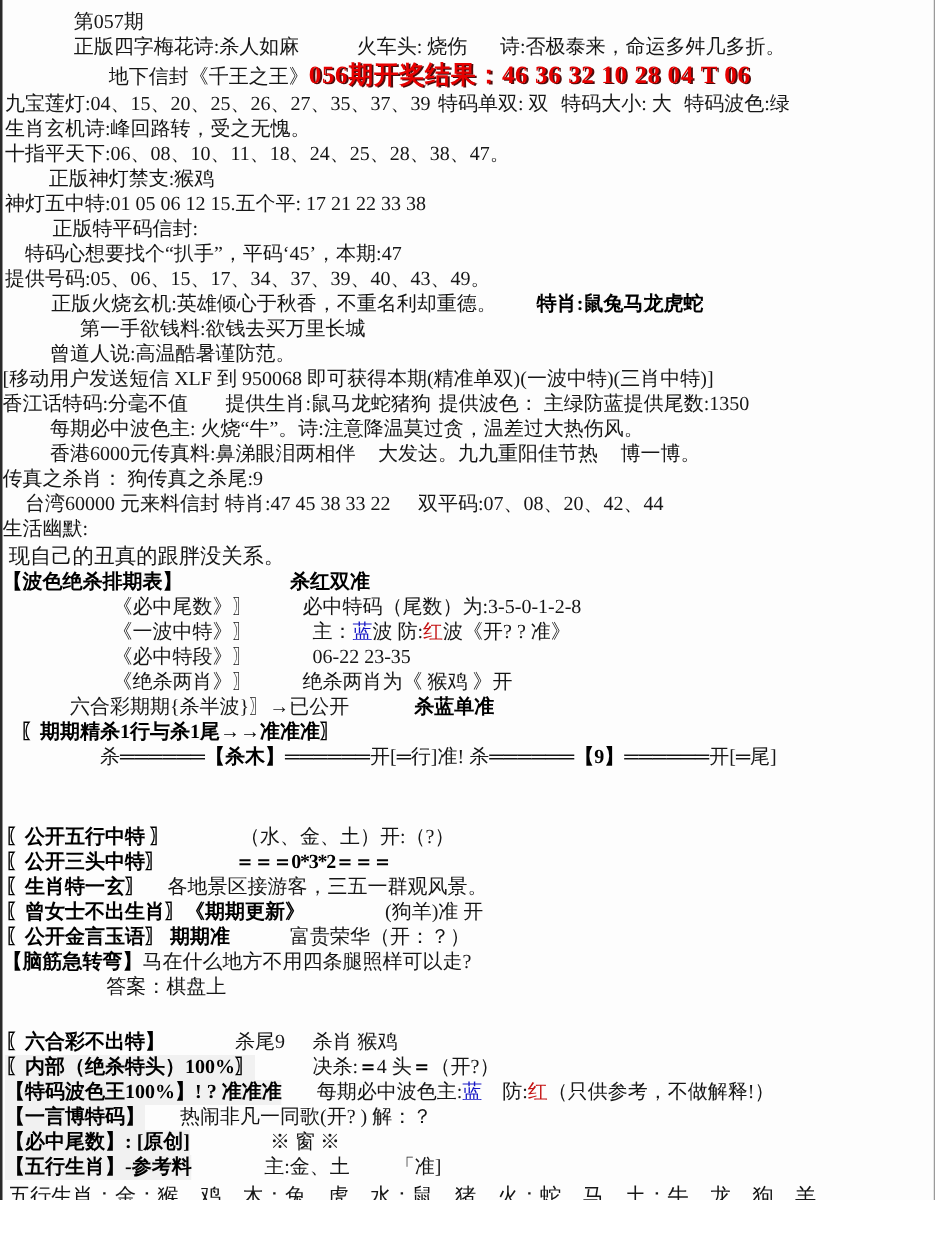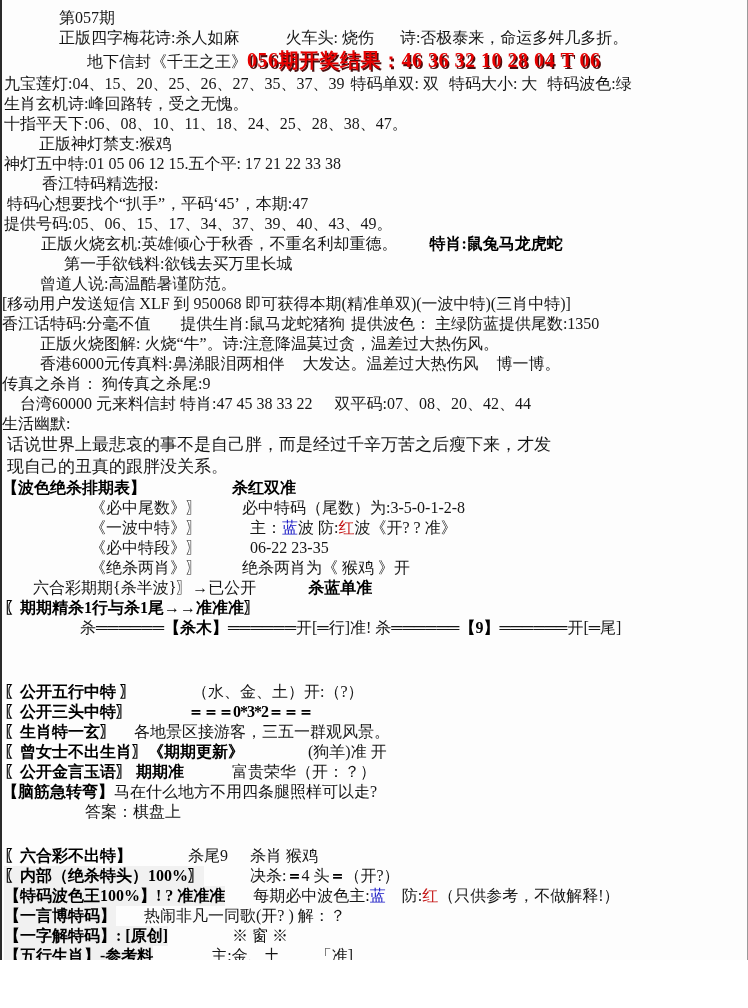--- a/index.html
+++ b/index.html
@@ -45,50 +45,49 @@
 
 <div class="page">
     <div class="line" style="padding-left: 57px;"><span>第057期</span></div>
     <div class="line" style="padding-left: 57px;"><span>正版四字梅花诗:杀人如麻</span><span style="margin-left: 46px;">火车头: 烧伤</span><span style="margin-left: 26px;">诗:否极泰来，命运多舛几多折。</span></div>
     <div class="line red-line" style="padding-left: 85px;"><span>地下信封《千王之王》</span><span class="hd">056期开奖结果：46 36 32 10 28 04 T 06</span></div>
     <div class="line" style="padding-left: 2px;"><span>九宝莲灯:04、15、20、25、26、27、35、37、39</span><span style="margin-left: 6px;">特码单双: 双</span><span style="margin-left: 10px;">特码大小: 大</span><span style="margin-left: 10px;">特码波色:绿</span></div>
     <div class="line" style="padding-left: 2px;"><span>生肖玄机诗:峰回路转，受之无愧。</span></div>
     <div class="line" style="padding-left: 2px;"><span>十指平天下:06、08、10、11、18、24、25、28、38、47。</span></div>
     <div class="line" style="padding-left: 37px;"><span>正版神灯禁支:猴鸡</span></div>
     <div class="line" style="padding-left: 2px;"><span>神灯五中特:01 05 06 12 15.五个平: 17 21 22 33 38</span></div>
-    <div class="line" style="padding-left: 40px;"><span>香江特码精选报:</span></div>
-    <div class="line" style="padding-left: 5px;"><span>特码心想要找个“扒手”，平码‘45’，本期:47</span></div>
+    <div class="line" style="padding-left: 40px;"><span>正版特平码信封:</span></div>
+    <div class="line" style="padding-left: 18px;"><span>特码心想要找个“扒手”，平码‘45’，本期:47</span></div>
     <div class="line" style="padding-left: 2px;"><span>提供号码:05、06、15、17、34、37、39、40、43、49。</span></div>
     <div class="line" style="padding-left: 39px;"><span>正版火烧玄机:英雄倾心于秋香，不重名利却重德。</span><span class="b" style="margin-left: 32px;">特肖:鼠兔马龙虎蛇</span></div>
     <div class="line" style="padding-left: 62px;"><span>第一手欲钱料:欲钱去买万里长城</span></div>
     <div class="line" style="padding-left: 38px;"><span>曾道人说:高温酷暑谨防范。</span></div>
     <div class="line"><span>[移动用户发送短信 XLF 到 950068 即可获得本期(精准单双)(一波中特)(三肖中特)]</span></div>
     <div class="line"><span>香江话特码:分毫不值</span><span style="margin-left: 30px;">提供生肖:鼠马龙蛇猪狗</span><span style="margin-left: 6px;">提供波色： 主绿防蓝提供尾数:1350</span></div>
-    <div class="line" style="padding-left: 38px;"><span>正版火烧图解: 火烧“牛”。诗:注意降温莫过贪，温差过大热伤风。</span></div>
-    <div class="line" style="padding-left: 38px;"><span>香港6000元传真料:鼻涕眼泪两相伴</span><span style="margin-left: 18px;">大发达。温差过大热伤风</span><span style="margin-left: 18px;">博一博。</span></div>
+    <div class="line" style="padding-left: 38px;"><span>每期必中波色主: 火烧“牛”。诗:注意降温莫过贪，温差过大热伤风。</span></div>
+    <div class="line" style="padding-left: 38px;"><span>香港6000元传真料:鼻涕眼泪两相伴</span><span style="margin-left: 18px;">大发达。九九重阳佳节热</span><span style="margin-left: 18px;">博一博。</span></div>
     <div class="line"><span>传真之杀肖： 狗传真之杀尾:9</span></div>
     <div class="line" style="padding-left: 18px;"><span>台湾60000 元来料信封 特肖:47 45 38 33 22</span><span style="margin-left: 22px;">双平码:07、08、20、42、44</span></div>
     <div class="line"><span>生活幽默:</span></div>
-    <div class="line sz17" style="padding-left: 5px;"><span>话说世界上最悲哀的事不是自己胖，而是经过千辛万苦之后瘦下来，才发</span></div>
     <div class="line sz17" style="padding-left: 5px;"><span>现自己的丑真的跟胖没关系。</span></div>
     <div class="line"><span class="b">【波色绝杀排期表】</span><span class="b" style="margin-left: 86px;">杀红双准</span></div>
     <div class="line" style="padding-left: 88px;"><span>《必中尾数》〗</span><span style="margin-left: 40px; text-align: center;">必中特码（尾数）为:3-5-0-1-2-8</span></div>
     <div class="line" style="padding-left: 88px;"><span>《一波中特》〗</span><span style="margin-left: 48px;">主：</span><span class="bl">蓝</span><span> 波 防: </span><span class="r">红</span><span> 波《开? ? 准》</span></div>
     <div class="line" style="padding-left: 88px;"><span>《必中特段》〗</span><span style="margin-left: 48px;">06-22 23-35</span></div>
     <div class="line" style="padding-left: 88px;"><span>《绝杀两肖》〗</span><span style="margin-left: 40px;">绝杀两肖为《 猴鸡 》开</span></div>
-    <div class="line" style="padding-left: 31px;"><span>六合彩期期{杀半波}〗→已公开</span><span class="b" style="margin-left: 52px;">杀蓝单准</span></div>
-    <div class="line" style="padding-left: 2px;"><span class="b">〖期期精杀1行与杀1尾→→准准准〗</span></div>
+    <div class="line" style="padding-left: 54px;"><span>六合彩期期{杀半波}〗→已公开</span><span class="b" style="margin-left: 52px;">杀蓝单准</span></div>
+    <div class="line" style="padding-left: 14px;"><span class="b">〖期期精杀1行与杀1尾→→准准准〗</span></div>
     <div class="line" style="padding-left: 78px;"><span>杀══════</span><span class="b">【杀木】</span><span>══════开[═行]准! 杀══════ </span><span class="b">【9】</span><span>══════开[═尾]</span></div>
     <div class="line" style="padding-left: 2px; margin-top: 44px;"><span class="b">〖公开五行中特 〗</span><span style="margin-left: 56px;">（水、金、土）开:（?）</span></div>
     <div class="line" style="padding-left: 2px;"><span class="b">〖公开三头中特〗</span><span class="eqh" style="margin-left: 56px;">＝＝＝0*3*2＝＝＝</span></div>
     <div class="line" style="padding-left: 2px;"><span class="b">〖生肖特一玄〗</span><span style="margin-left: 18px;">各地景区接游客，三五一群观风景。</span></div>
     <div class="line" style="padding-left: 2px;"><span class="b">〖曾女士不出生肖〗《期期更新》</span><span style="margin-left: 64px;">(狗羊)准 开</span></div>
     <div class="line" style="padding-left: 2px;"><span class="b">〖公开金言玉语〗 期期准</span><span style="margin-left: 48px;">富贵荣华（开：？）</span></div>
     <div class="line"><span class="b">【脑筋急转弯】</span><span>马在什么地方不用四条腿照样可以走?</span></div>
     <div class="line" style="padding-left: 83px;"><span>答案：棋盘上</span></div>
     <div class="line" style="padding-left: 2px; margin-top: 24px;"><span class="b">〖六合彩不出特】</span><span style="margin-left: 56px;">杀尾9</span><span style="margin-left: 22px;">杀肖 猴鸡</span></div>
     <div class="line" style="padding-left: 2px;"><span class="b hlbg">〖内部（绝杀特头）100%〗</span><span style="margin-left: 46px;">决杀:</span><span class="eqh">＝</span><span> 4 头</span><span class="eqh">＝</span><span>（开?）</span></div>
     <div class="line" style="padding-left: 2px;"><span class="b hlbg">【特码波色王100%】! ? 准准准</span><span style="margin-left: 28px;">每期必中波色主:</span><span class="bl">蓝</span><span>　防: </span><span class="r">红</span><span>（只供参考，不做解释!）</span></div>
     <div class="line" style="padding-left: 2px;"><span class="b hlbg">【一言博特码】</span><span style="margin-left: 28px;">热闹非凡一同歌(开? ) 解：？</span></div>
-    <div class="line" style="padding-left: 2px;"><span class="b hlbg">【一字解特码】: [原创]</span><span style="margin-left: 64px;">※ 窗 ※</span></div>
+    <div class="line" style="padding-left: 2px;"><span class="b hlbg">【必中尾数】: [原创]</span><span style="margin-left: 64px;">※ 窗 ※</span></div>
     <div class="line" style="padding-left: 2px;"><span class="b hlbg">【五行生肖】-参考料</span><span style="margin-left: 58px;">主:金、土</span><span style="margin-left: 36px;">「准]</span></div>
     <div class="line sz17" style="padding-left: 5px; margin-top: 2px;"><span>五行生肖：金：猴、鸡。木：兔、虎。水：鼠、猪。火：蛇、马。土：牛、龙、狗、羊。</span></div>
   </div>
 
 </body></html>

